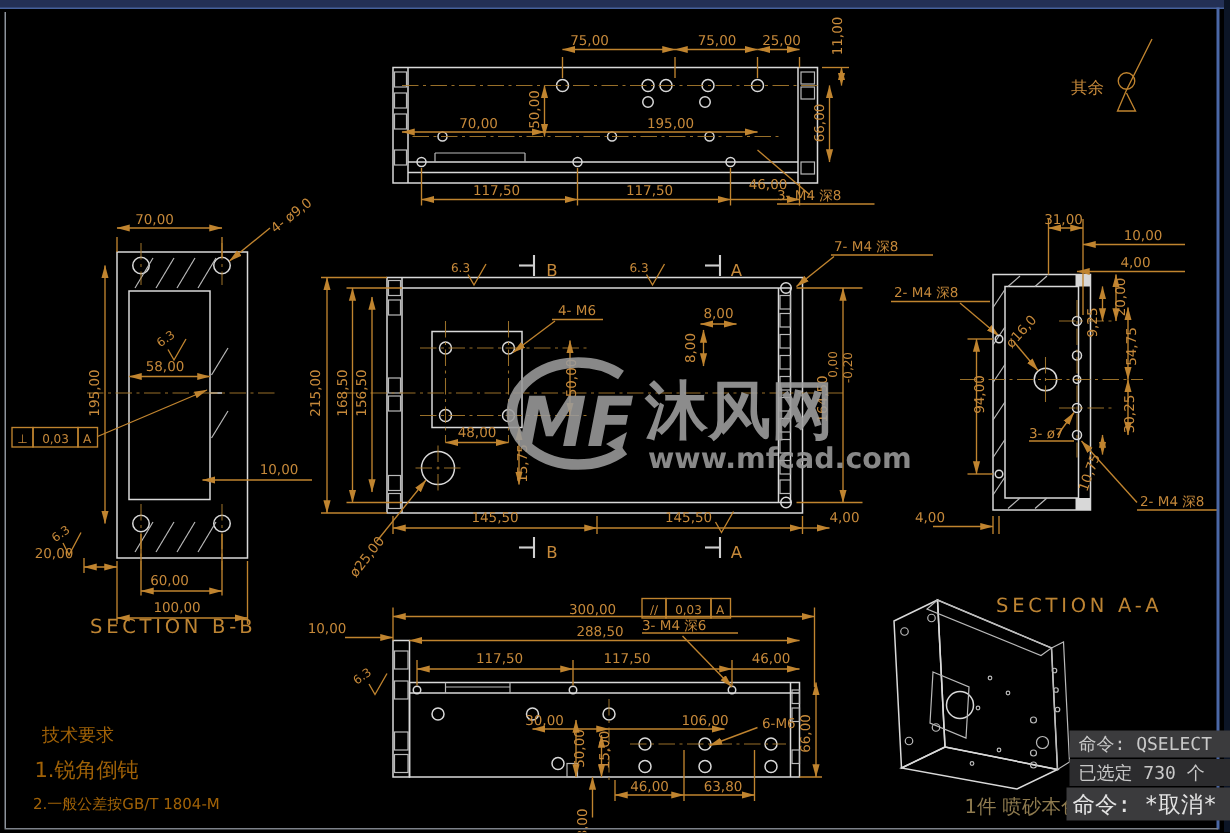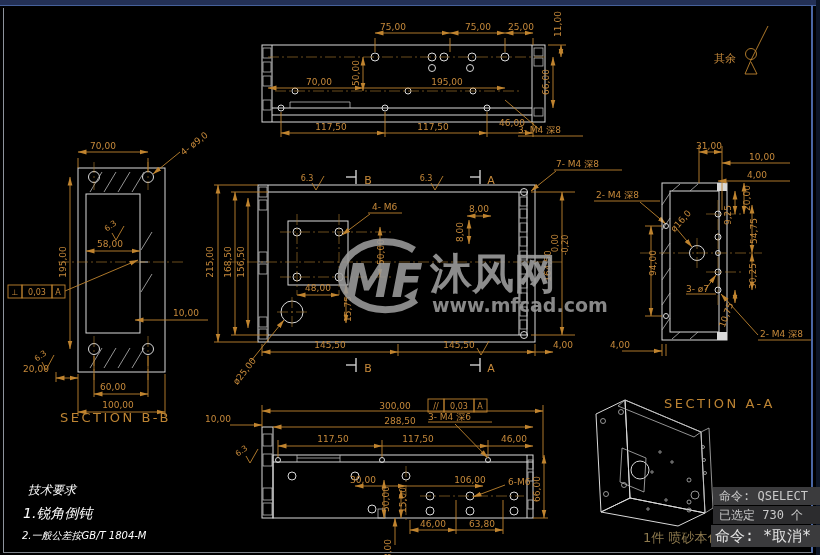--- a/index.html
+++ b/index.html
@@ -22,21 +22,21 @@
   text{fill:#c6893a;font-family:"DejaVu Sans",sans-serif;font-size:9px;text-anchor:middle;}
   text.ds{text-anchor:start;}
   text.big{font-size:13px;letter-spacing:2.5px;text-anchor:start;fill:#bd8433;}
   text.mk{font-size:11px;fill:#c6893a;}
   text.gdt{font-size:8px;}
   text.sm{font-size:8px;}
   .wmlogo{fill:#9b9b9b;font-weight:bold;font-style:italic;}
   .wmname{fill:#a0a0a0;font-weight:bold;}
   .wmurl{fill:#9b9b9b;font-weight:bold;}
   
-  .tech{position:absolute;color:#ffffff;font-style:italic;}
+  .tech{position:absolute;color:#a16207;}
   .tech .t0{font-size:12px;margin:0 0 6px 6px;}
   .tech .t1{font-size:14px;margin:0 0 6px 1px;}
   .tech .t2{font-size:10px;margin:0;}
   
   .partnote{position:absolute;left:643px;top:529px;color:#8f7b4f;font-size:13px;z-index:5;white-space:nowrap;}
   .cmd{position:absolute;z-index:10;color:#c9c9c9;
        font-family:"DejaVu Sans Mono","Liberation Mono",monospace;white-space:nowrap;}
   .cmd1{left:713px;top:487px;width:110px;height:18px;line-height:18px;background:#3b3b3d;font-size:12px;padding-left:6px;}
   .cmd2{left:713px;top:506px;width:110px;height:18px;line-height:18px;background:#2c2c2e;font-size:12px;padding-left:6px;}
   .cmd3{left:711px;top:525px;width:112px;height:22px;line-height:22px;background:#3b3b3d;font-size:15px;color:#e3e3e3;padding-left:4px;}

